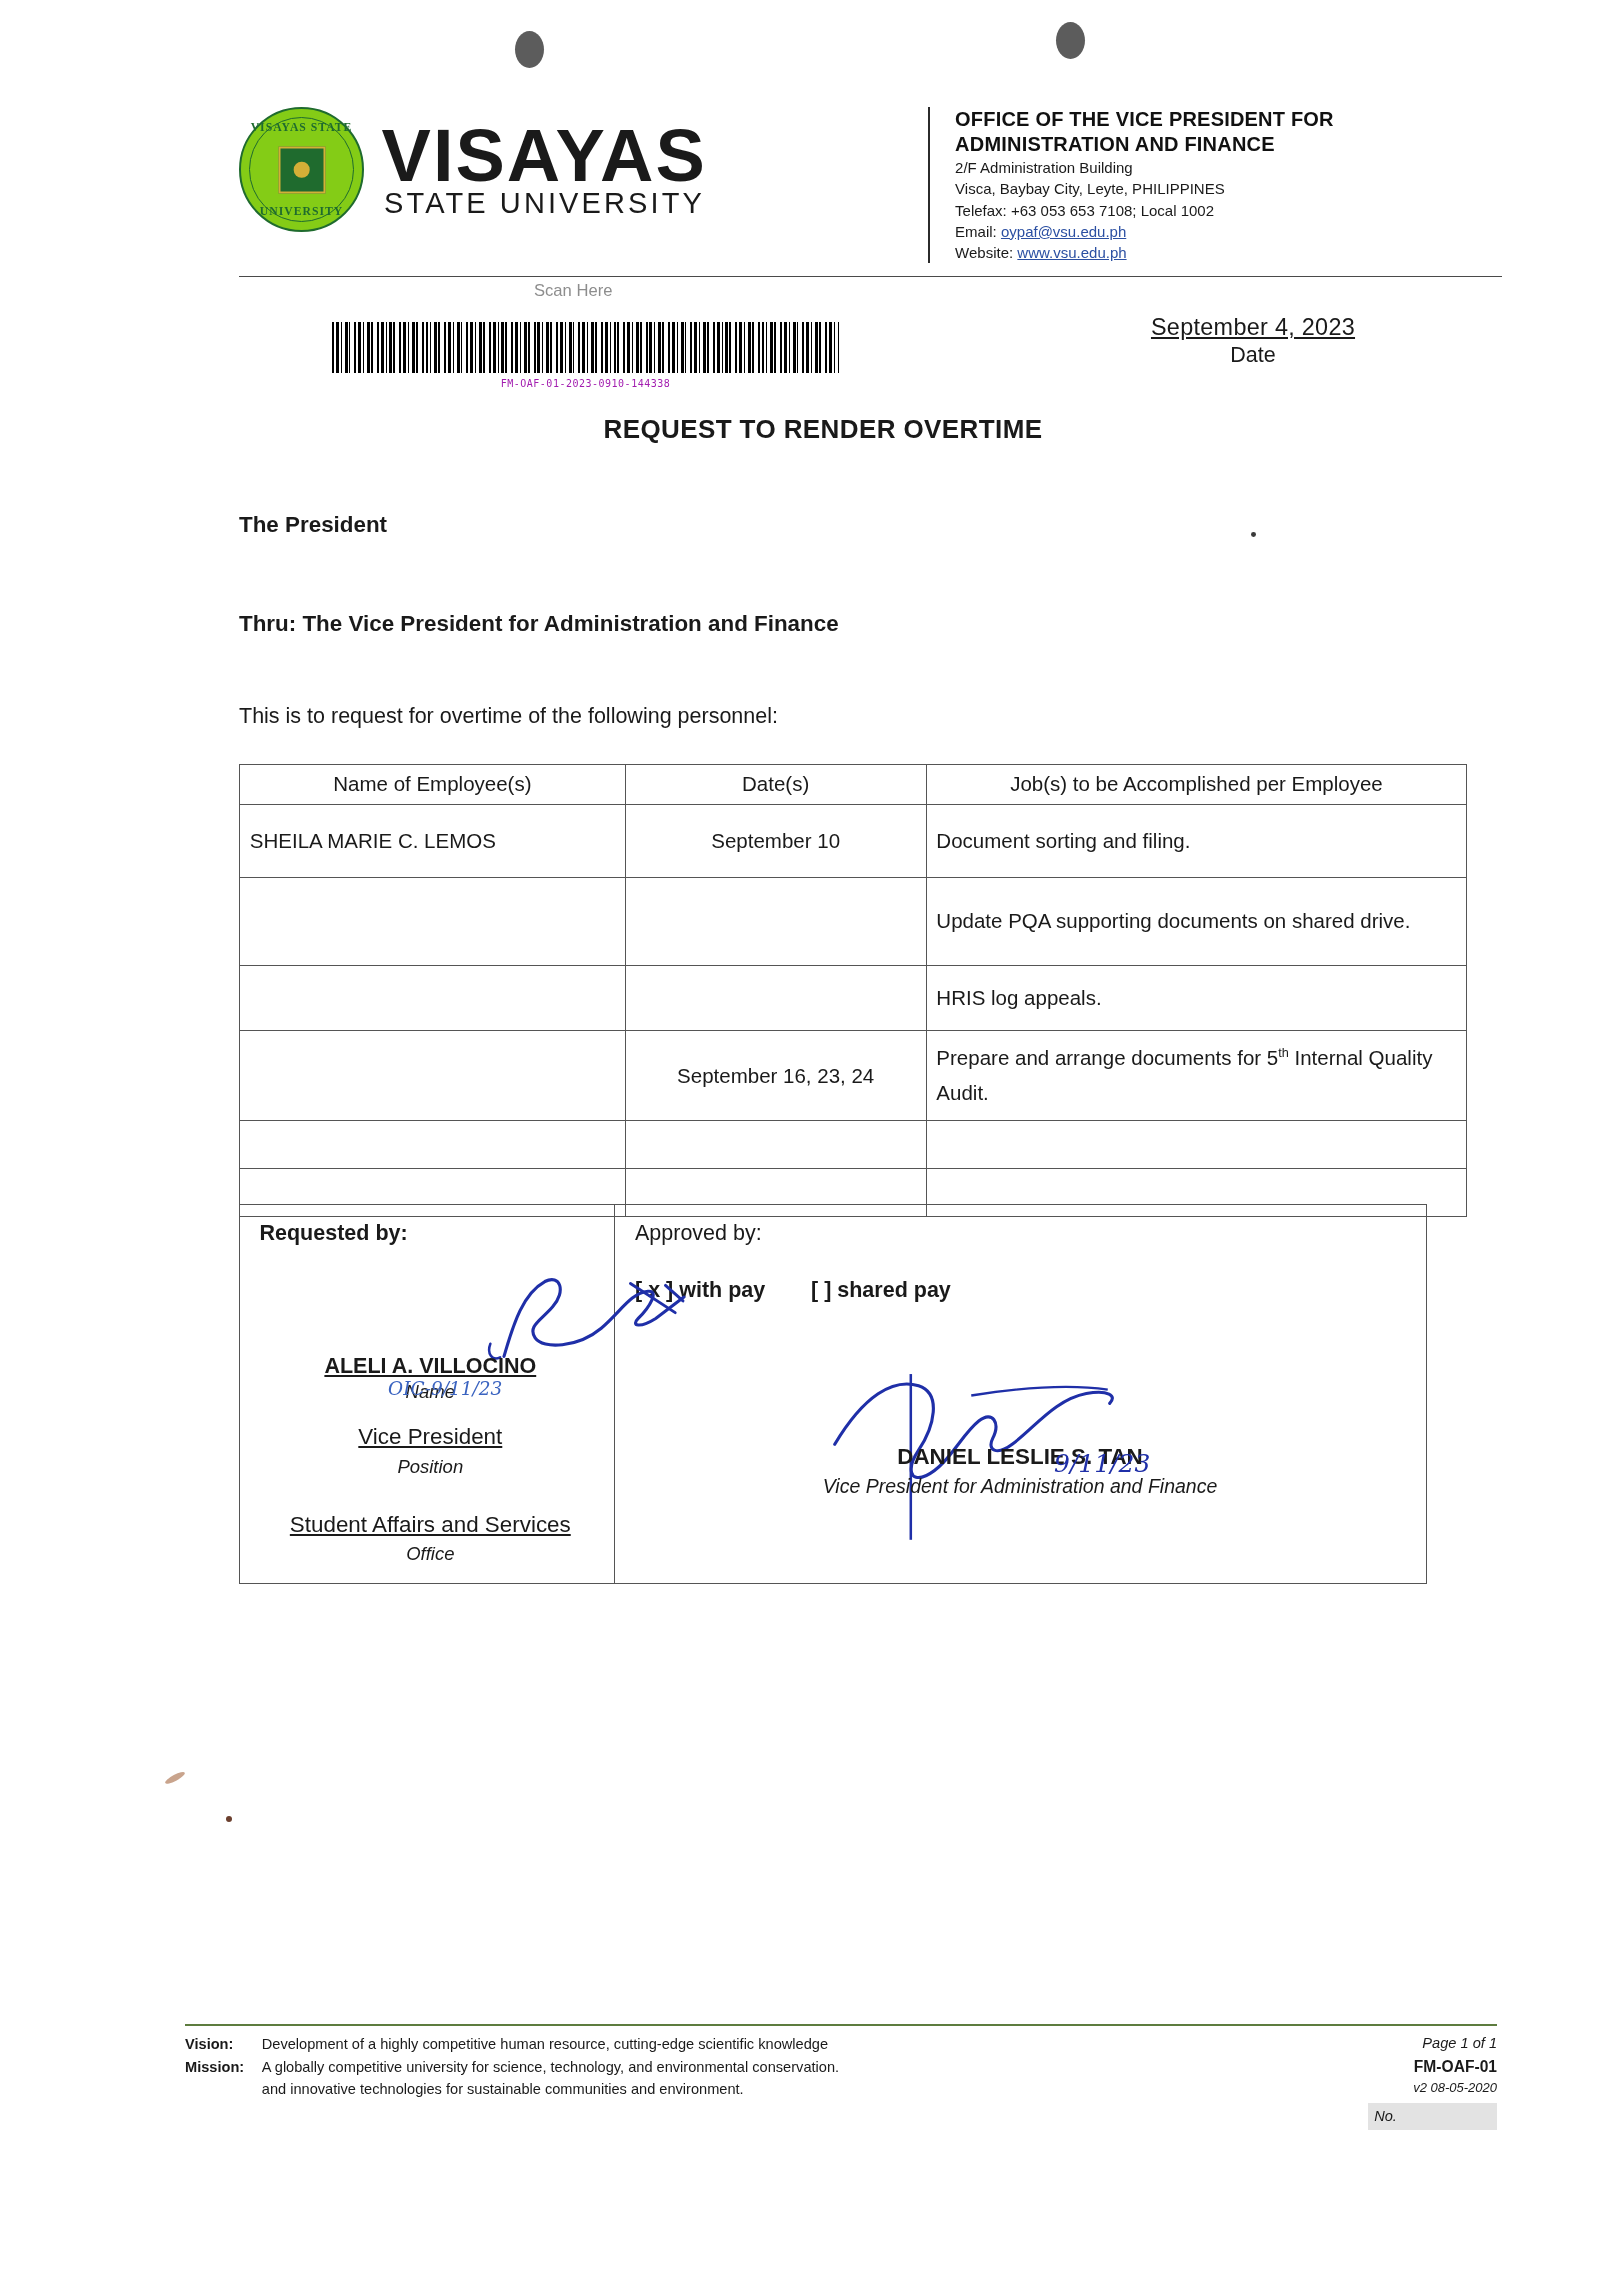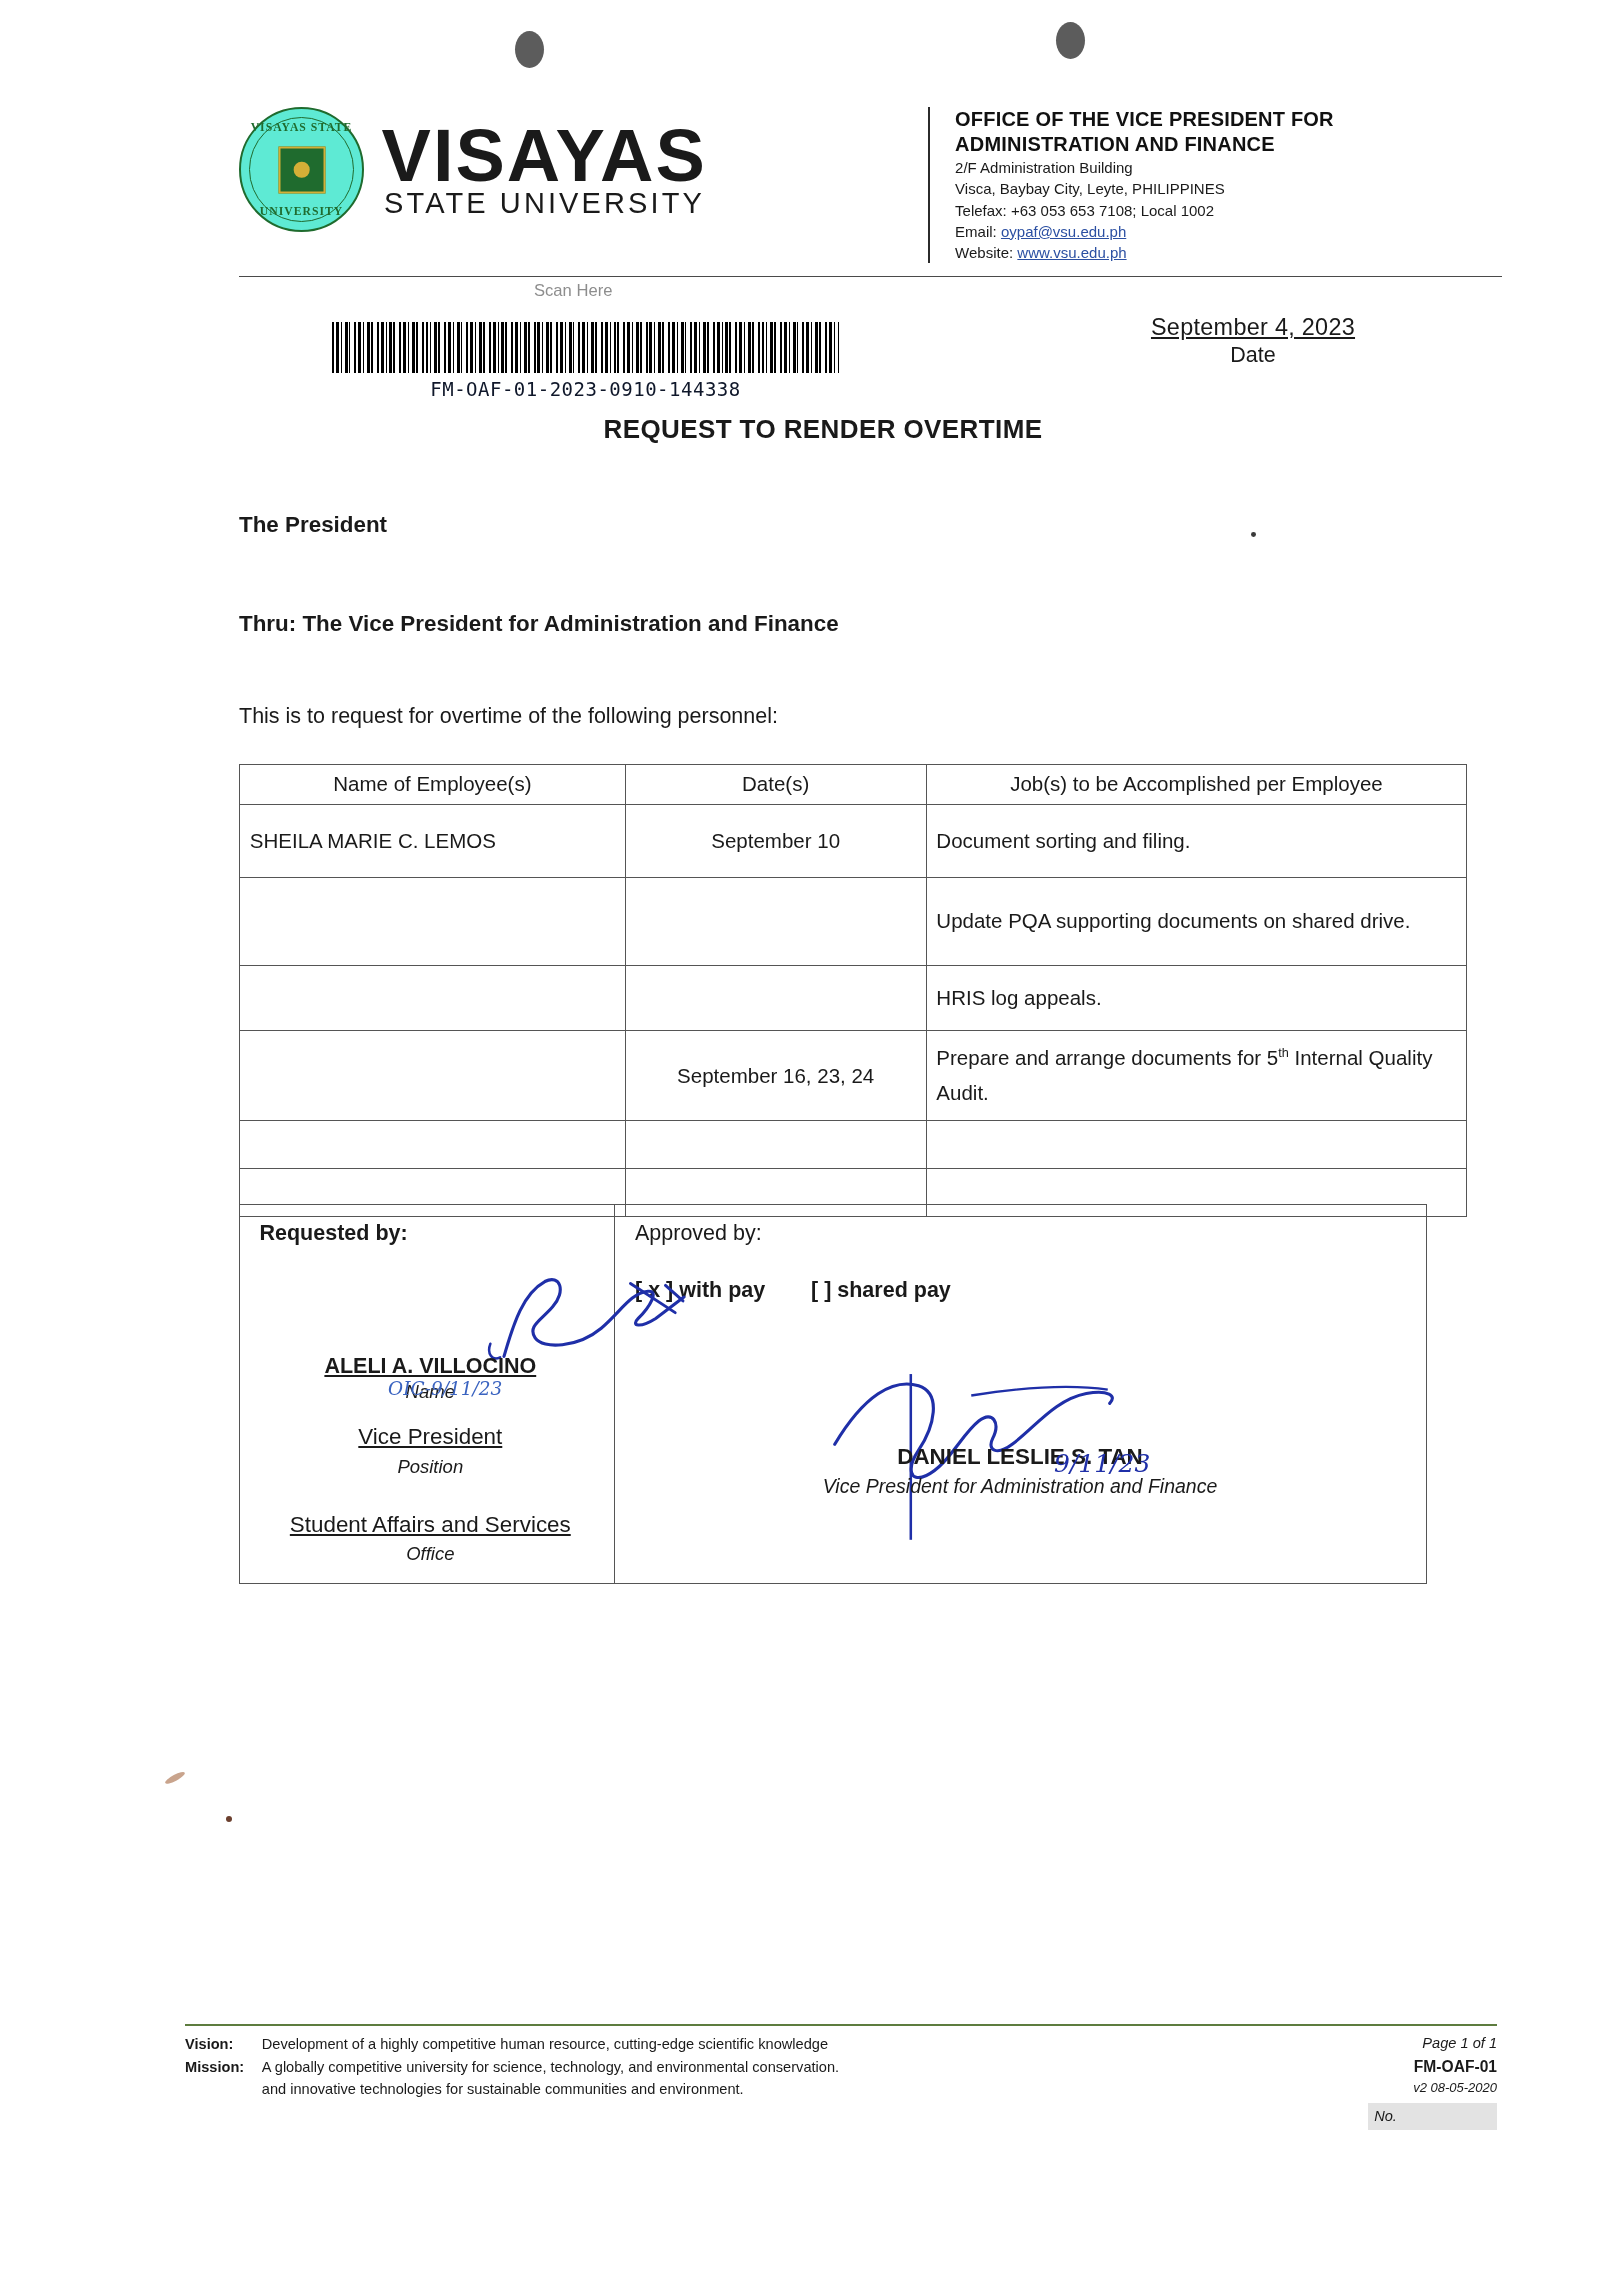--- a/index.html
+++ b/index.html
@@ -46,21 +46,21 @@
     width: 683px;
   }
 
   .seal {
     width: 125px; height: 125px;
     border-radius: 50%;
     border: 2.9px solid #1f6b2e;
     box-sizing: border-box;
     position: relative;
     flex: 0 0 auto;
-    background: #5eead4;
+    background: #84cc16;
   }
   .seal::before {
     content: "";
     position: absolute;
     left: 7.8px; top: 7.8px; right: 7.8px; bottom: 7.8px;
     border-radius: 50%;
     border: 1.5px solid #1f6b2e;
   }
   .seal-inner {
     position: absolute;
@@ -165,23 +165,23 @@
       #000 0px, #000 2px, #fff 2px, #fff 3.9px,
       #000 3.9px, #000 6.8px, #fff 6.8px, #fff 8.8px,
       #000 8.8px, #000 9.8px, #fff 9.8px, #fff 12.7px,
       #000 12.7px, #000 15.6px, #fff 15.6px, #fff 16.6px,
       #000 16.6px, #000 18.5px, #fff 18.5px, #fff 22.4px
     );
   }
   .barcode-text {
     margin-top: 4.9px;
     font-family: "DejaVu Sans Mono", monospace;
-    font-size: 19px;
+    font-size: 10px;
     letter-spacing: 0.5px;
-    color: #0f172a;
+    color: #a21caf;
   }
 
   .date-block {
     position: absolute;
     left: 1102px; top: 314px;
     width: 302px;
     text-align: center;
   }
   .date-value {
     font-size: 23.4px;

